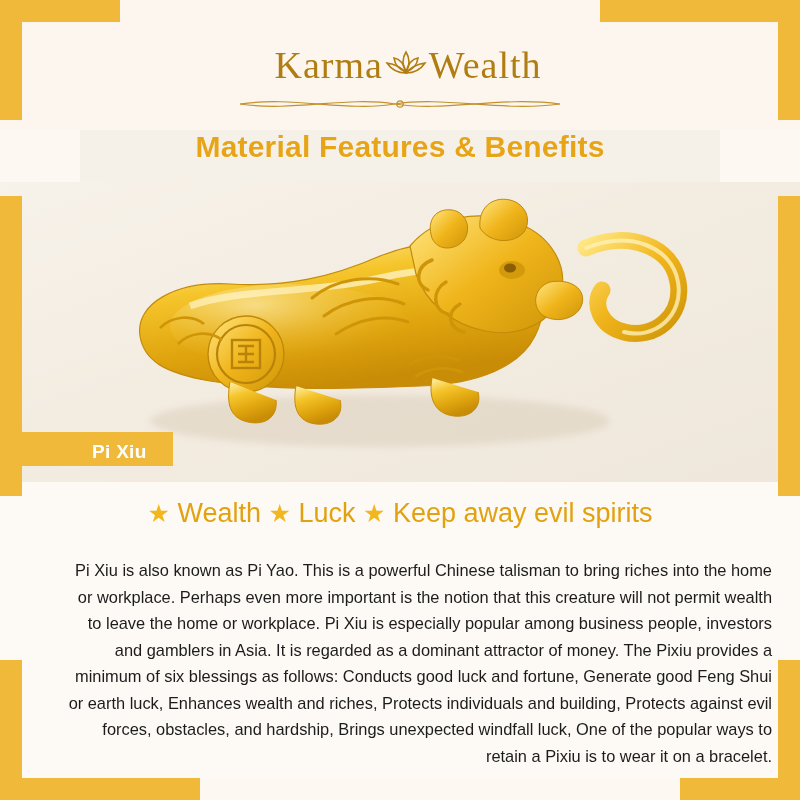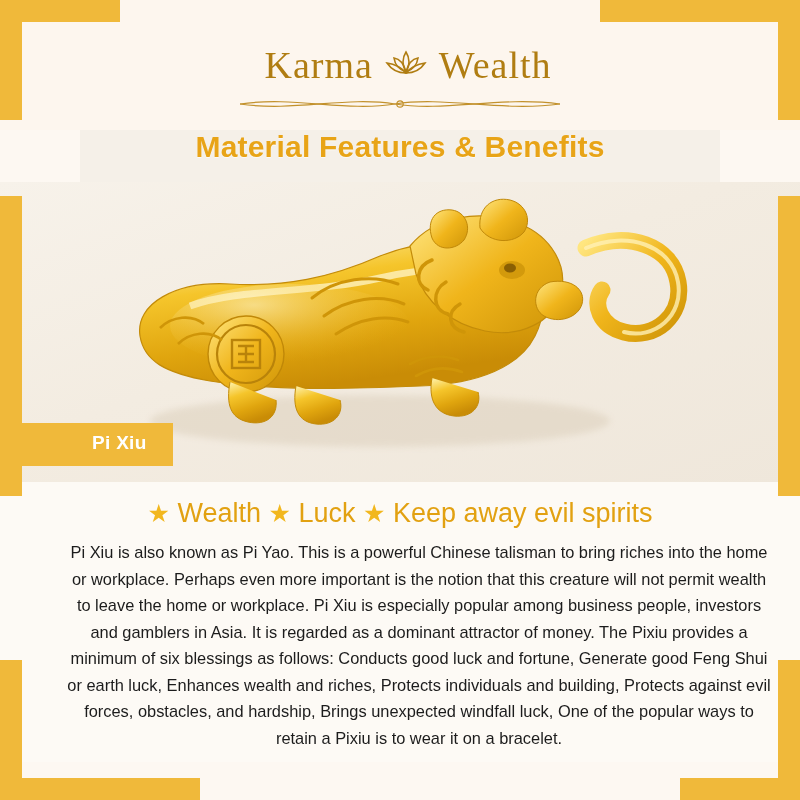--- a/index.html
+++ b/index.html
@@ -63,21 +63,20 @@
     height: 130px;
     background: #fdf6ee;
     display: flex;
     align-items: center;
     justify-content: center;
     z-index: 2;
   }
   .logo {
     display: flex;
     align-items: center;
-    gap: 10px;
     color: #b8860b;
     margin-left: 16px;
   }
   .logo-text {
     font-family: "Liberation Serif", serif;
     font-size: 38px;
     letter-spacing: 1px;
     color: #b07d12;
   }
   .logo-lotus {
@@ -129,48 +128,48 @@
   .pixiu-svg { position: absolute; left: 80px; top: 4px; }
 
   .label-chip {
     position: absolute;
     left: 22px;
     bottom: 16px;
     background: #f0b93a;
     color: #ffffff;
     font-size: 19px;
     font-weight: bold;
-    padding: 9px 26px 12px 70px;
+    padding: 9px 26px 3px 70px;
     z-index: 7;
     letter-spacing: 0.3px;
   }
 
   
   .body-area {
     position: relative;
     background: #fdfaf5;
     padding: 16px 28px 10px 28px;
     z-index: 2;
   }
   .benefits-line {
     text-align: center;
     font-size: 27px;
     color: #e2a111;
     font-weight: 500;
-    margin-bottom: 10px;
+    margin-bottom: 28px;
     white-space: nowrap;
   }
   .benefits-line .star { color: #f2b71e; font-size: 25px; }
   .benefits-line .word { color: #e2a111; }
 
   .paragraph {
     font-size: 16.4px;
     line-height: 1.62;
     color: #1c1c1c;
-    text-align: center;
+    text-align: right;
     margin-left: 38px;
   }
 </style>
 </head>
 <body>
 
 <div class="page">
 
   <div class="corner corner-tl-h"></div>
   <div class="corner corner-tl-v"></div>

